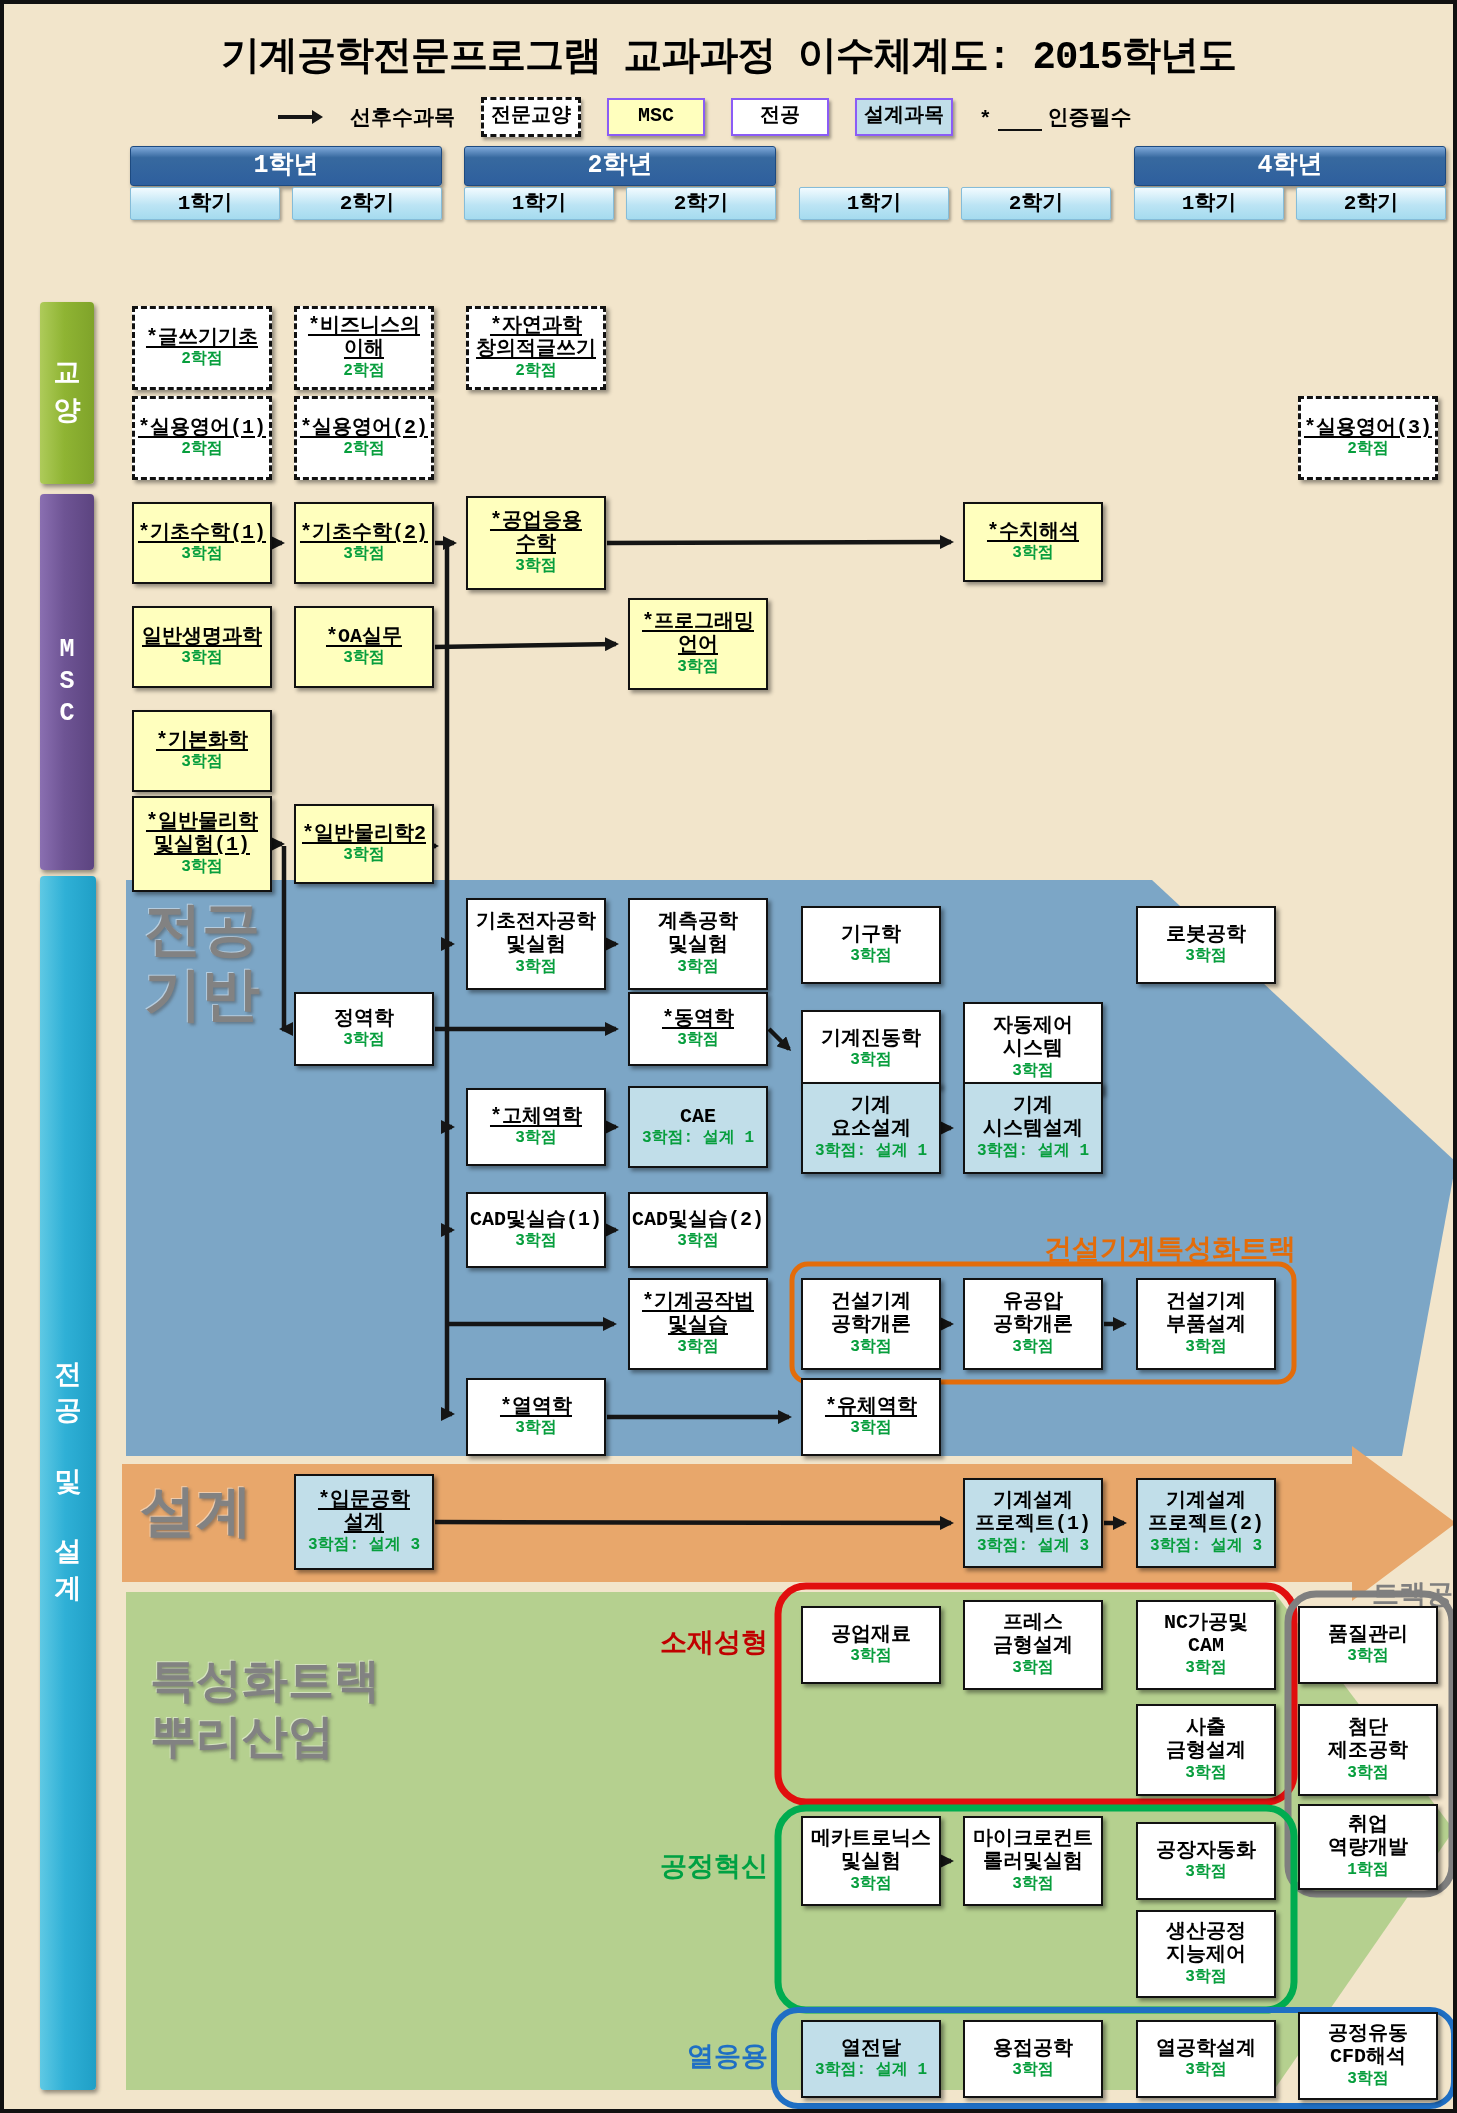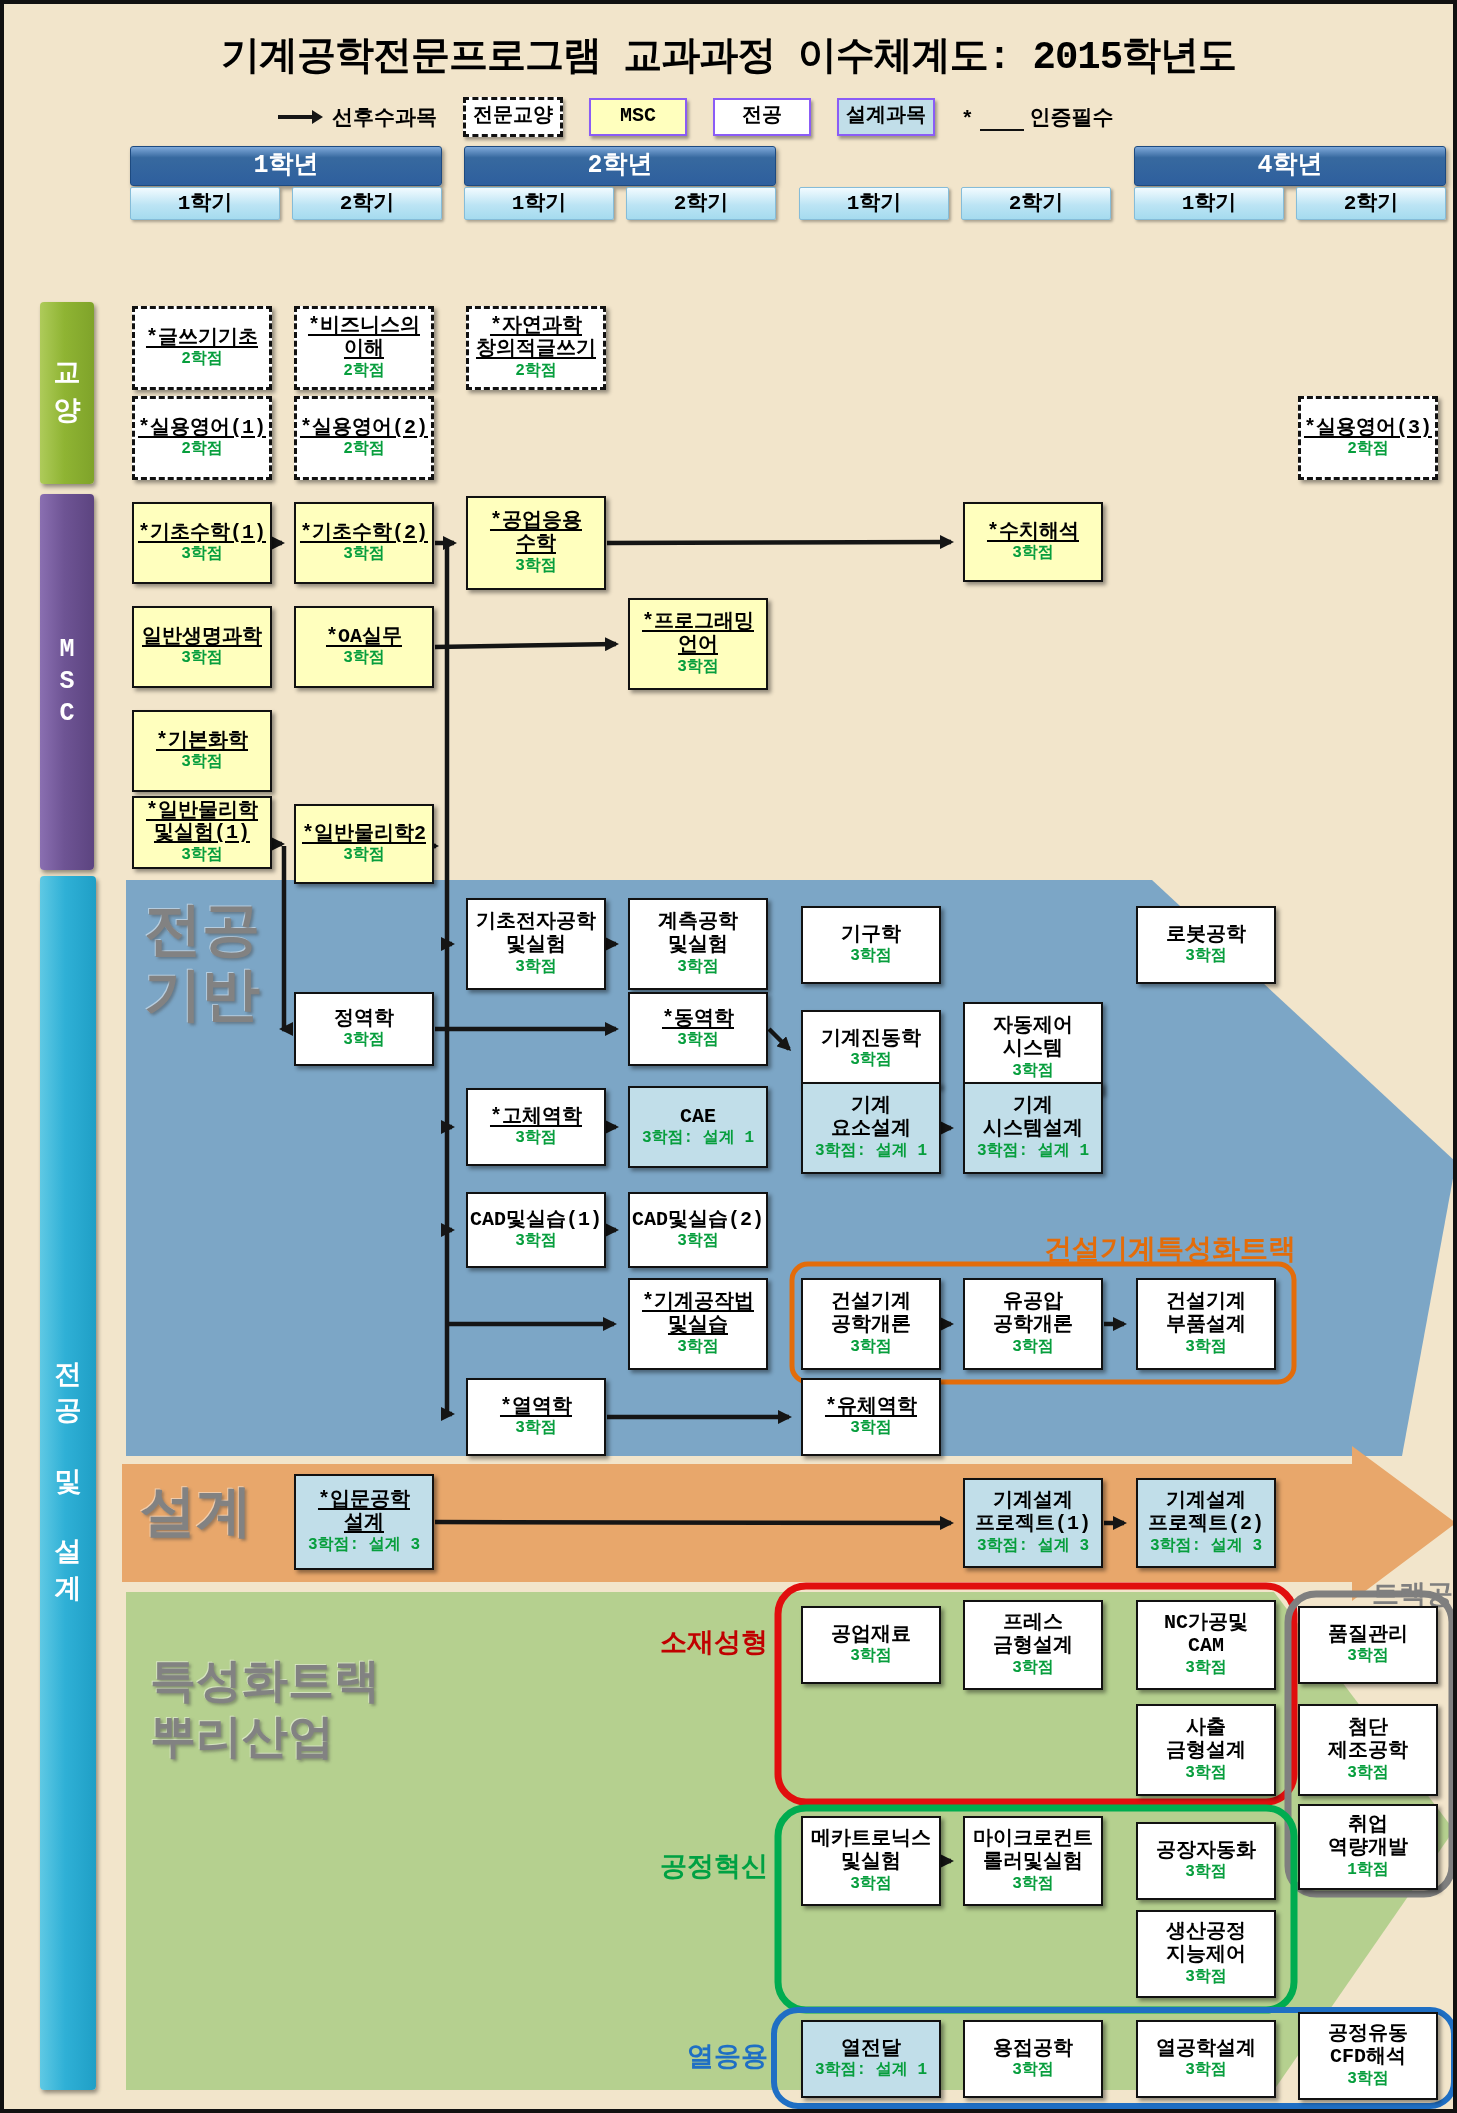--- a/index.html
+++ b/index.html
@@ -3,21 +3,21 @@
 <meta charset="utf-8">
 <style>
   html,body{margin:0;padding:0;background:#666;}
   .canvas{position:relative;width:1457px;height:2113px;background:#F2E5CB;border:4px solid #111;
     box-sizing:border-box;overflow:hidden;font-family:Liberation Mono, monospace;}
   #bg-layer{position:absolute;left:0;top:0;width:1457px;height:2113px;z-index:1;}
   .page-title{position:absolute;left:0;top:24px;width:100%;text-align:center;font-size:39px;
     font-weight:800;color:#000;letter-spacing:-1px;z-index:3;}
   
   .legend{position:absolute;left:272px;top:94px;height:38px;display:flex;align-items:center;gap:26px;z-index:3;}
-  .lg-item{display:flex;align-items:center;gap:8px;}
+  .lg-item{display:flex;align-items:center;gap:26px;}
   .lg-label{font-size:21px;font-weight:700;color:#000;}
   .lg-box{width:94px;height:34px;line-height:32px;text-align:center;font-size:20px;font-weight:700;
     background:#fff;border:2px solid #8b5cf6;box-shadow:2px 3px 3px rgba(0,0,0,.35);}
   .lg-liberal{border:3px dashed #111;}
   .lg-msc{background:#FFFFBE;}
   .lg-major{background:#fff;}
   .lg-design{background:#C1DEE9;}
   .lg-req{display:flex;align-items:flex-end;gap:6px;font-size:21px;font-weight:700;}
   .lg-underline{display:inline-block;width:44px;border-bottom:2px solid #111;height:18px;}
   
@@ -278,21 +278,21 @@
           <div>언어</div>
         </div>
         <div class="ccredit">3학점</div>
       </div>
       <div class="course msc u" style="left: 128px; top: 706px; height: 82px;">
         <div class="cname">
           <div>*기본화학</div>
         </div>
         <div class="ccredit">3학점</div>
       </div>
-      <div class="course msc u" style="left: 128px; top: 792px; height: 73px;">
+      <div class="course msc u" style="left: 128px; top: 792px; height: 96px;">
         <div class="cname">
           <div>*일반물리학</div>
           <div>및실험(1)</div>
         </div>
         <div class="ccredit">3학점</div>
       </div>
       <div class="course msc u" style="left: 290px; top: 800px; height: 80px;">
         <div class="cname">
           <div>*일반물리학2</div>
         </div>

